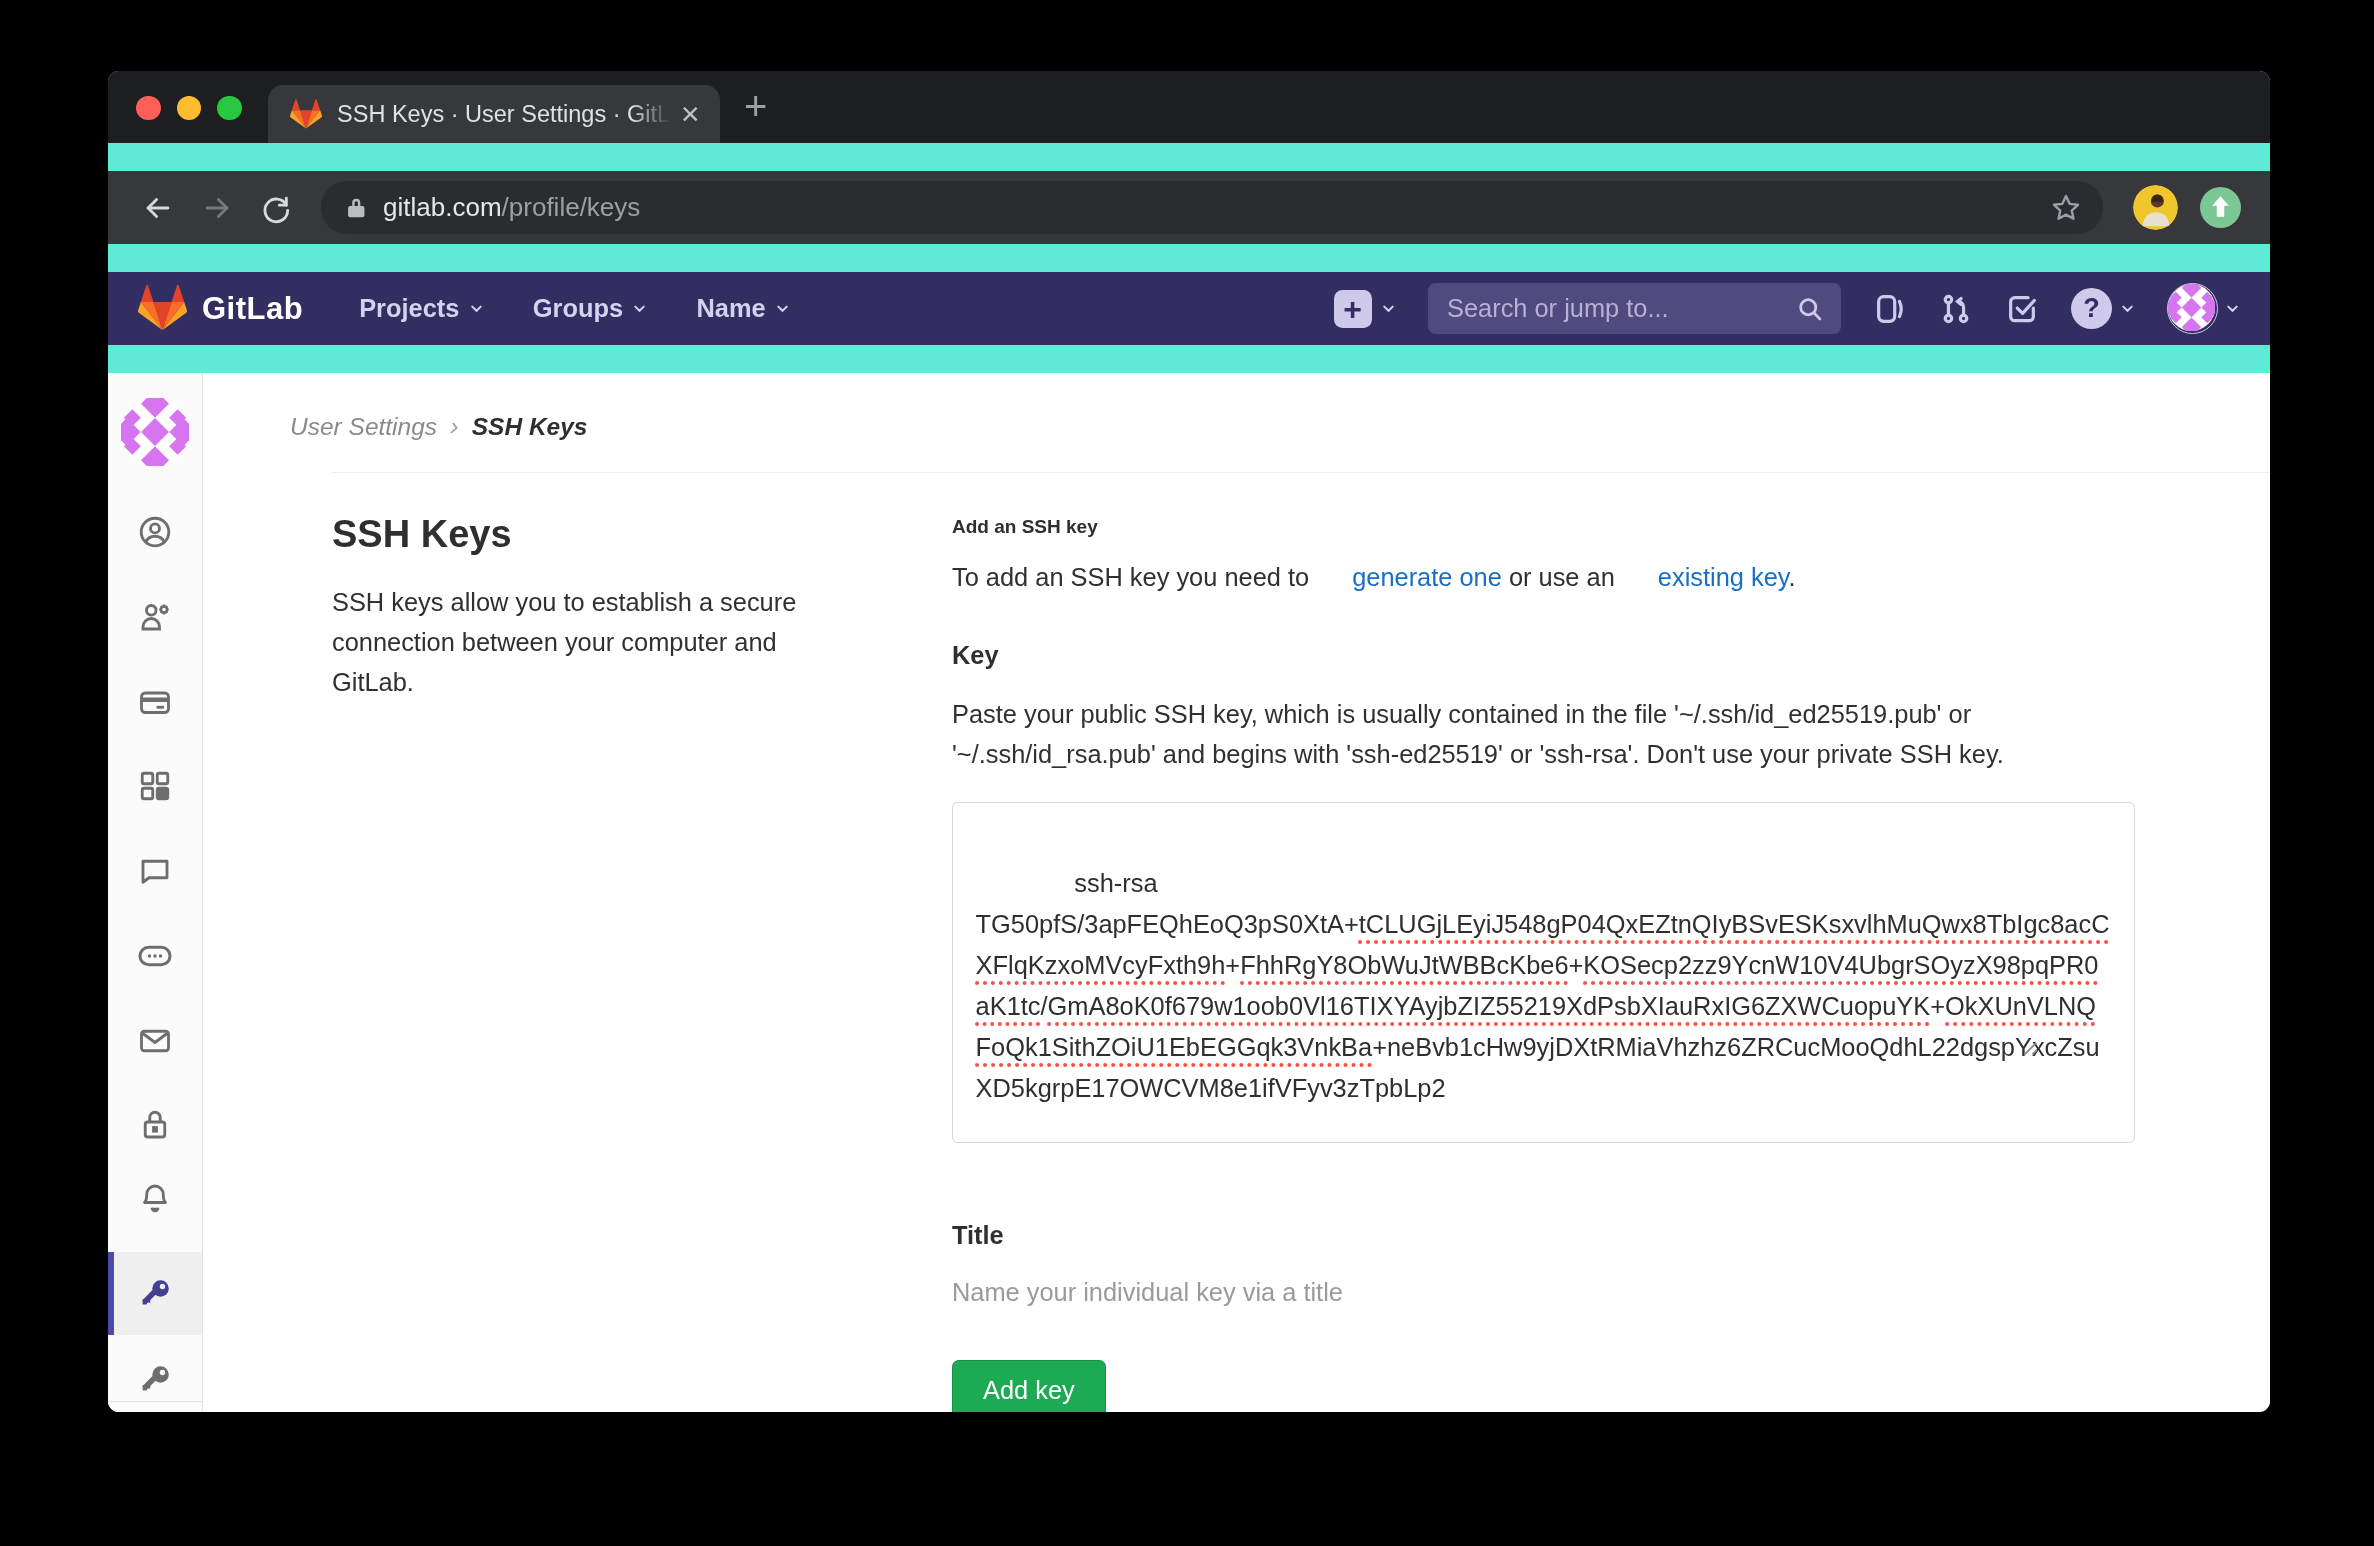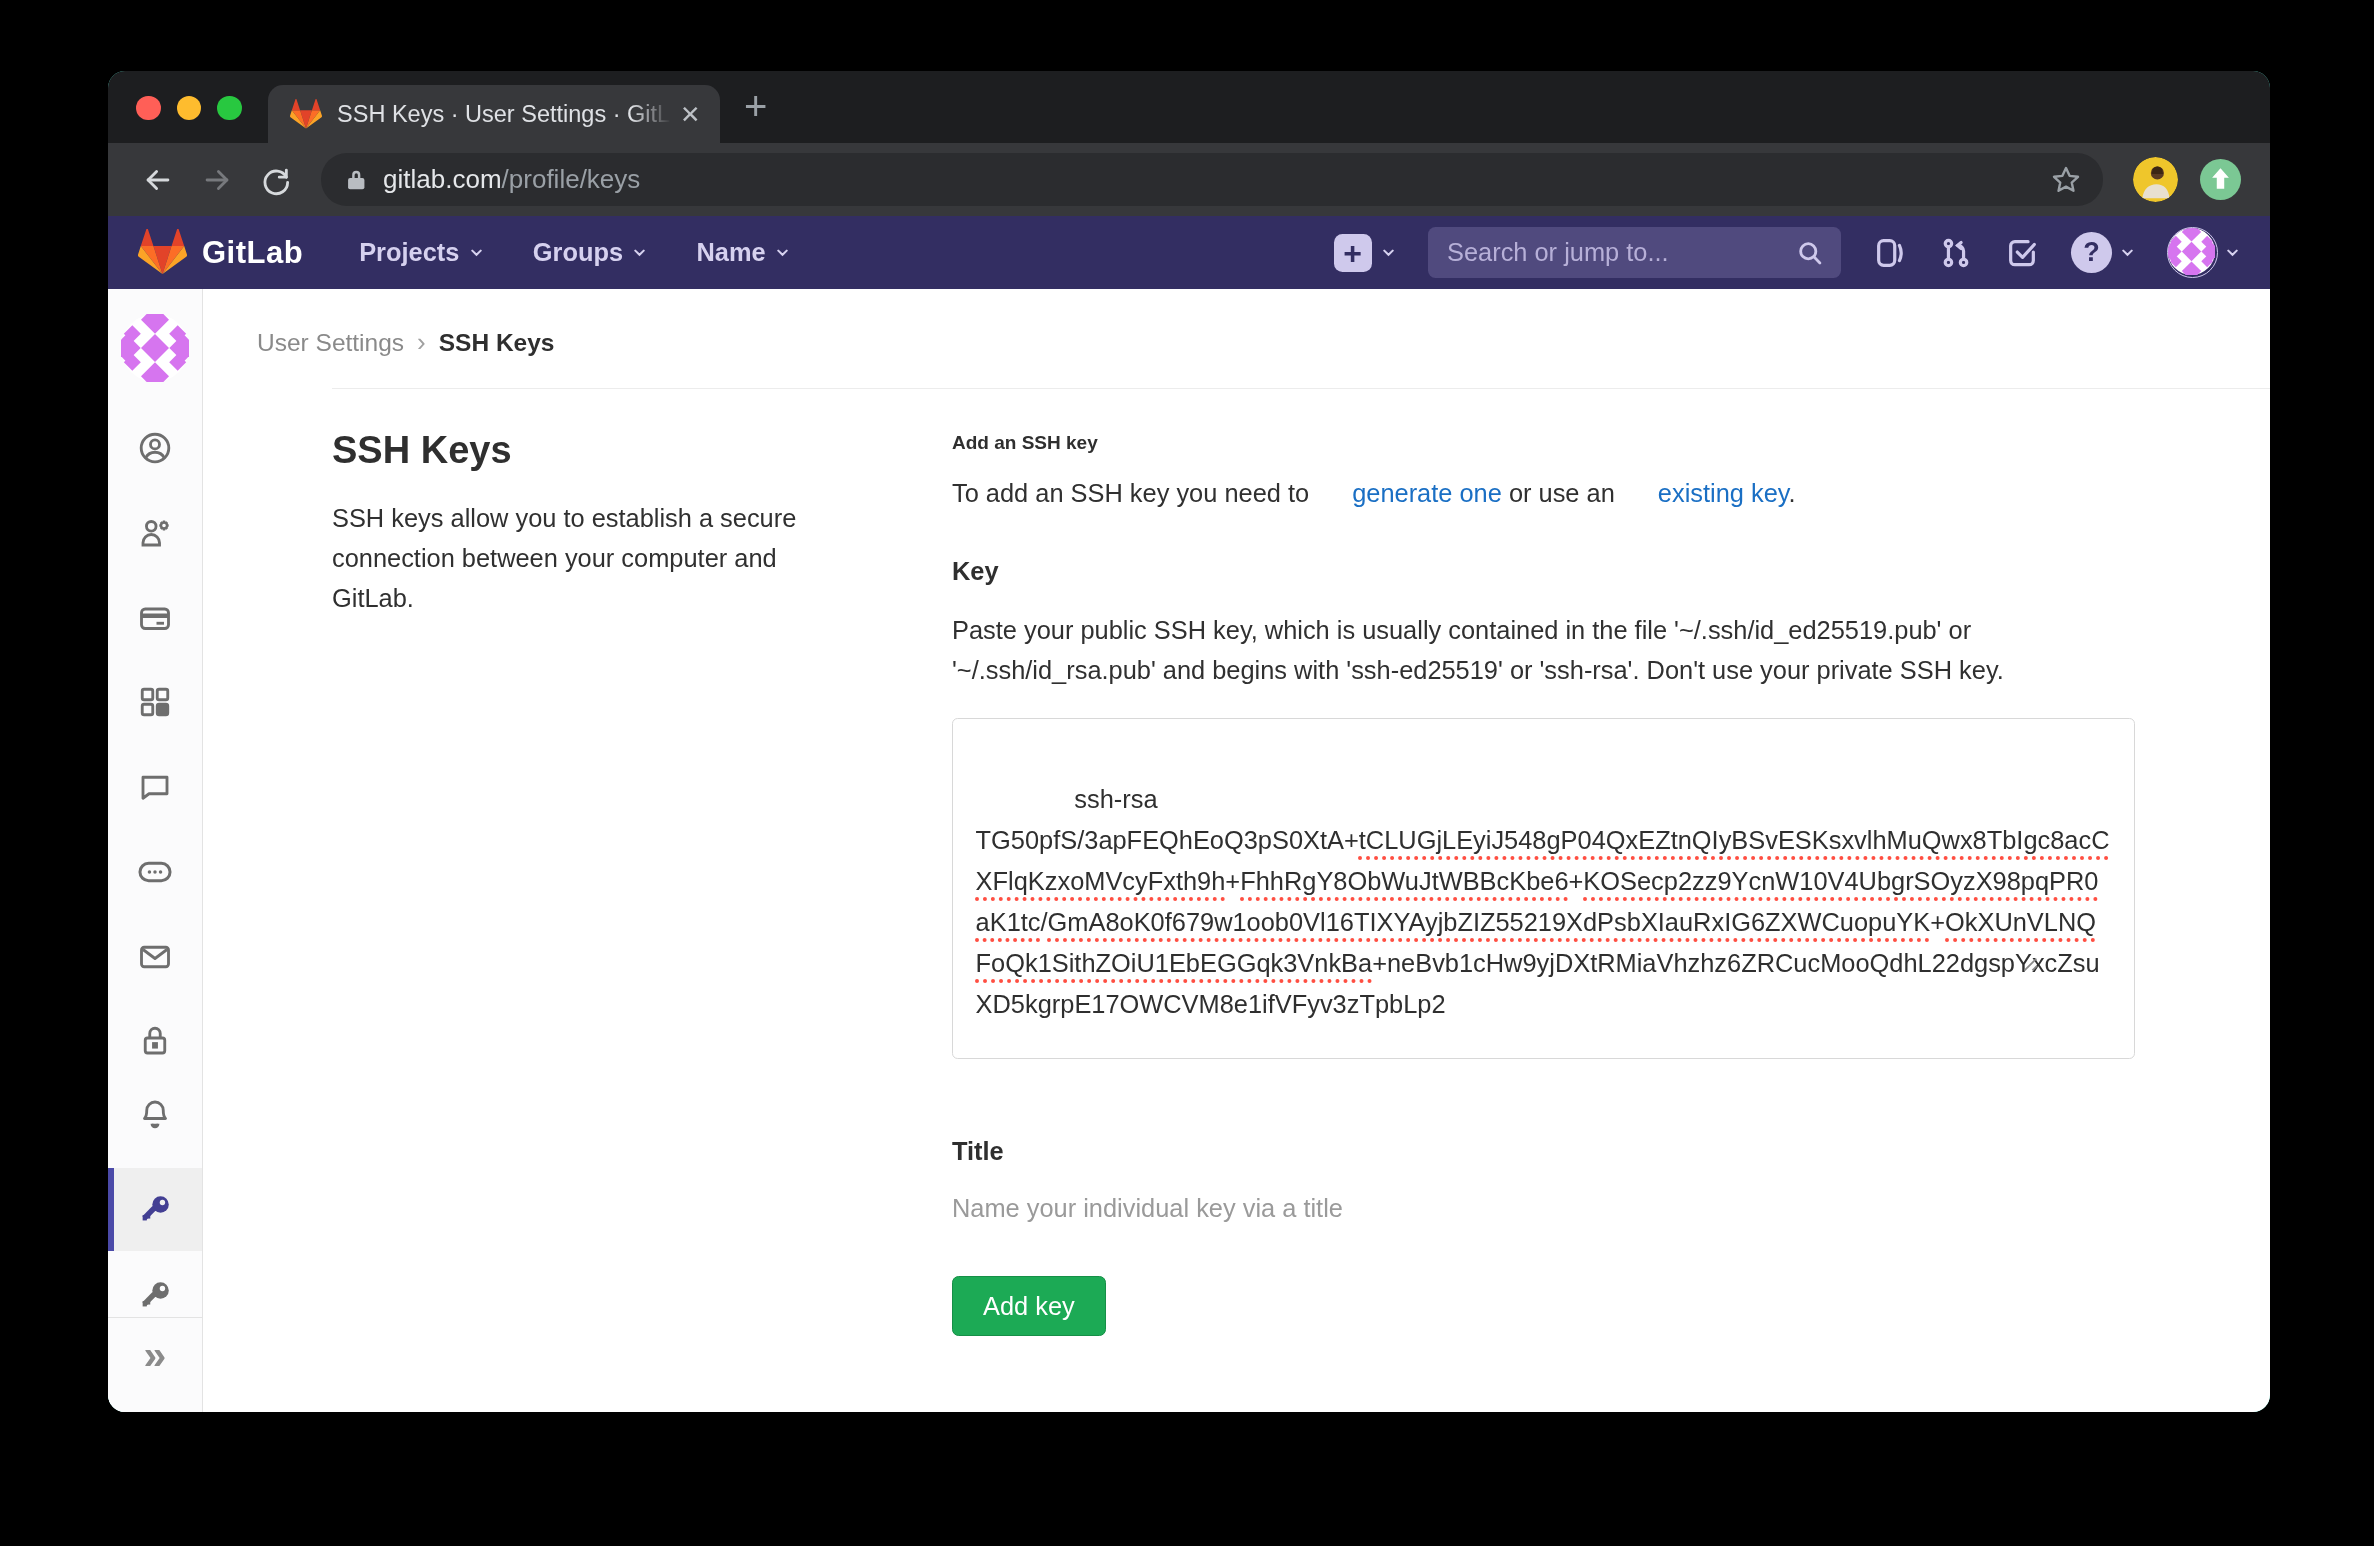--- a/index.html
+++ b/index.html
@@ -1,20 +1,20 @@
 <!DOCTYPE html>
 <html style="font-size:15px"><head>
 <meta charset="utf-8">
 <style>
   html,body{margin:0;padding:0;background:#000;}
   .stage{position:relative;width:2375px;height:1546px;background:#000;overflow:hidden;
          font-family:"Liberation Sans","DejaVu Sans",sans-serif;}
-  .window{position:absolute;left:108px;top:71px;width:2162px;height:1341px;border-radius:17px;
+  .window{position:absolute;left:108px;top:71px;width:2162px;height:1341px;border-radius:11px;
           overflow:hidden;display:flex;flex-direction:column;box-shadow:0 42px 113px rgba(0,0,0,.85);
-          background:#5eead4;}
+          background:#5eead4;gap:28px;}
   
   .tabstrip{height:72px;background:#1d1e20;display:flex;align-items:flex-end;flex:none;}
   .lights{display:flex;align-items:center;gap:16px;padding:0 26px 22.6px 28px;}
   .light{width:24.5px;height:24.5px;border-radius:50%;display:inline-block;}
   .light.red{background:#ff5f57;} .light.yellow{background:#febc2e;} .light.green{background:#28c840;}
   .tab{width:452px;height:58px;background:#37383b;border-radius:15px 15px 0 0;display:flex;
        align-items:center;padding:0 19px 0 22.6px;box-sizing:border-box;}
   .tab-fav{flex:none;margin-right:15px;}
   .tab-title{color:#dfe1e5;font-size:23.5px;white-space:nowrap;overflow:hidden;flex:1;
              -webkit-mask-image:linear-gradient(90deg,#000 88%,transparent);
@@ -51,21 +51,21 @@
   
   .bodyrow{flex:1;display:flex;min-height:0;background:#fff;}
   .sidebar{width:94px;background:#fbfbfc;border-right:0.9px solid #e3e3e3;position:relative;flex:none;}
   .sb-item{position:absolute;left:0;width:94px;display:flex;align-items:center;justify-content:center;}
   .sb-active{position:absolute;left:0;top:879px;width:94px;height:83px;background:#efefef;
              display:flex;align-items:center;justify-content:center;}
   .sb-active::before{content:"";position:absolute;left:0;top:0;width:5.6px;height:83px;background:#4b4aa8;}
   .sb-rule{position:absolute;left:0;top:1028px;width:94px;border-top:0.9px solid #e3e3e3;}
   .sb-collapse{color:#8b8b8b;font-size:41px;font-weight:600;}
   main{flex:1;min-width:0;overflow:hidden;}
-  .crumbs{margin:38px 0 0 54px;font-size:24.5px;display:flex;align-items:center;gap:13px;}
+  .crumbs{margin:38px 0 0 87px;font-size:24.5px;display:flex;align-items:center;gap:13px;font-style:italic;}
   .crumb-parent{color:#8a8a8a;} .crumb-sep{color:#a0a0a0;font-size:26px;}
   .crumb-current{color:#2f2f2f;font-weight:700;}
   .toprule{border-top:0.9px solid #ececec;margin:30px 0 0 129px;}
   .cols{display:flex;}
   .col-left{width:620px;flex:none;padding-left:129px;box-sizing:content-box;}
   .col-left h1{font-size:38px;font-weight:700;color:#2f2f2f;margin:40px 0 26px 0;}
   .col-left p{font-size:25.4px;line-height:40px;color:#303030;margin:0;width:508px;}
   .col-right{width:1183px;flex:none;}
   .h-sec{font-size:19px;font-weight:700;color:#2f2f2f;margin:43px 0 0 0;}
   .intro{font-size:25.4px;color:#303030;margin:24.5px 0 0 0;}

